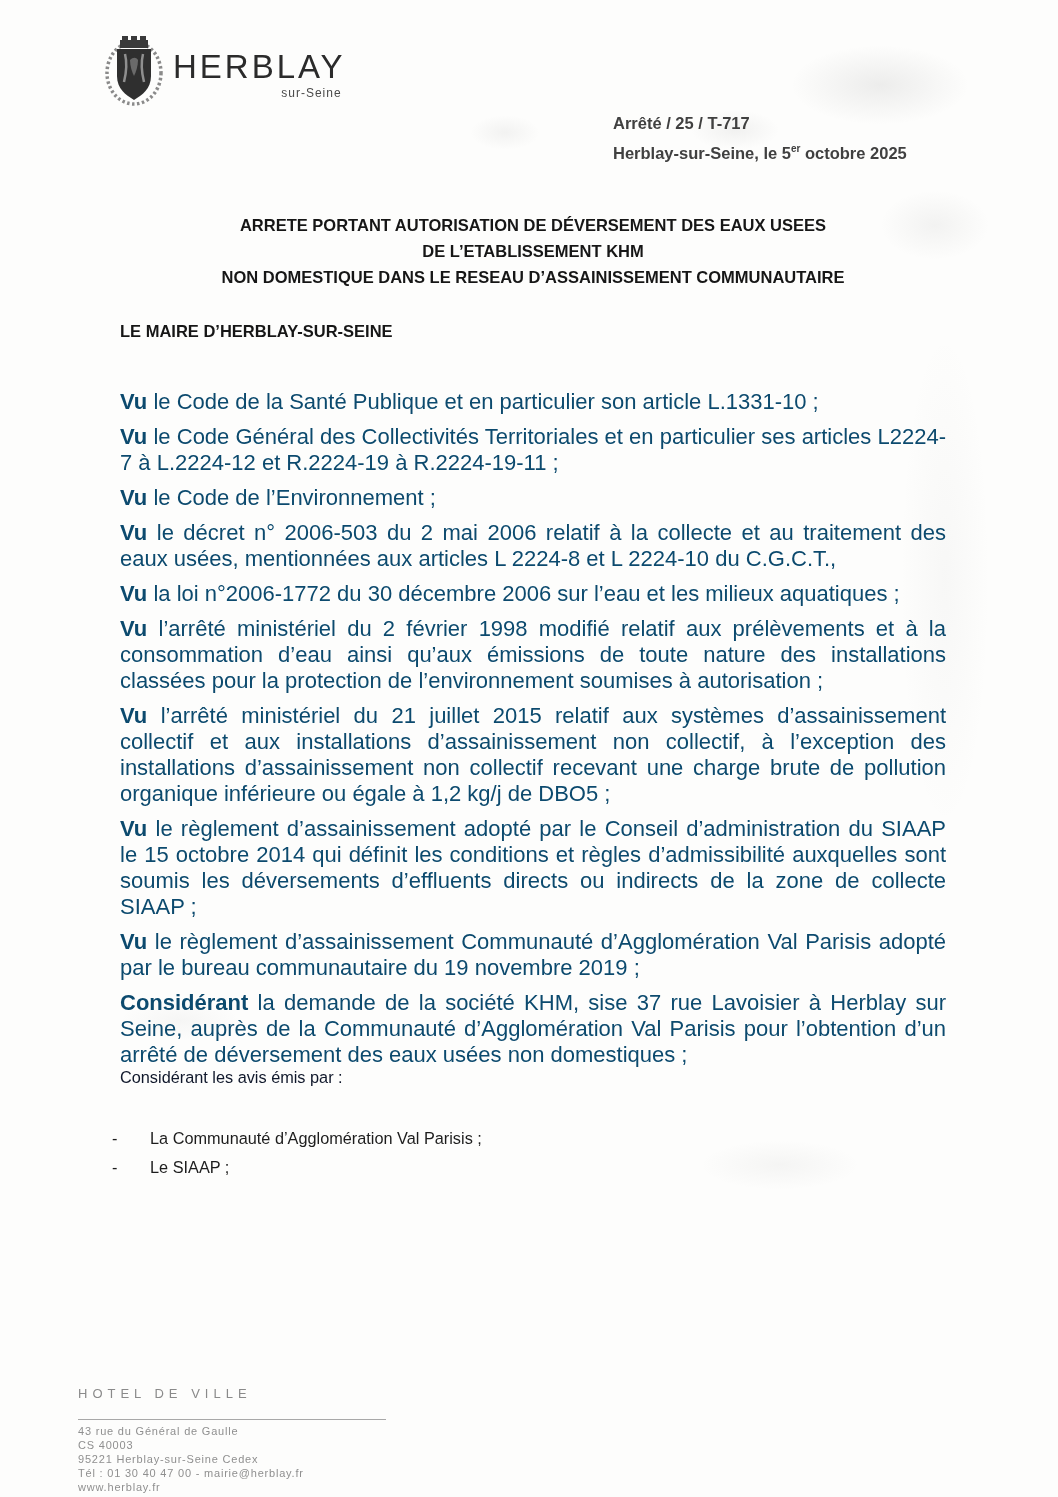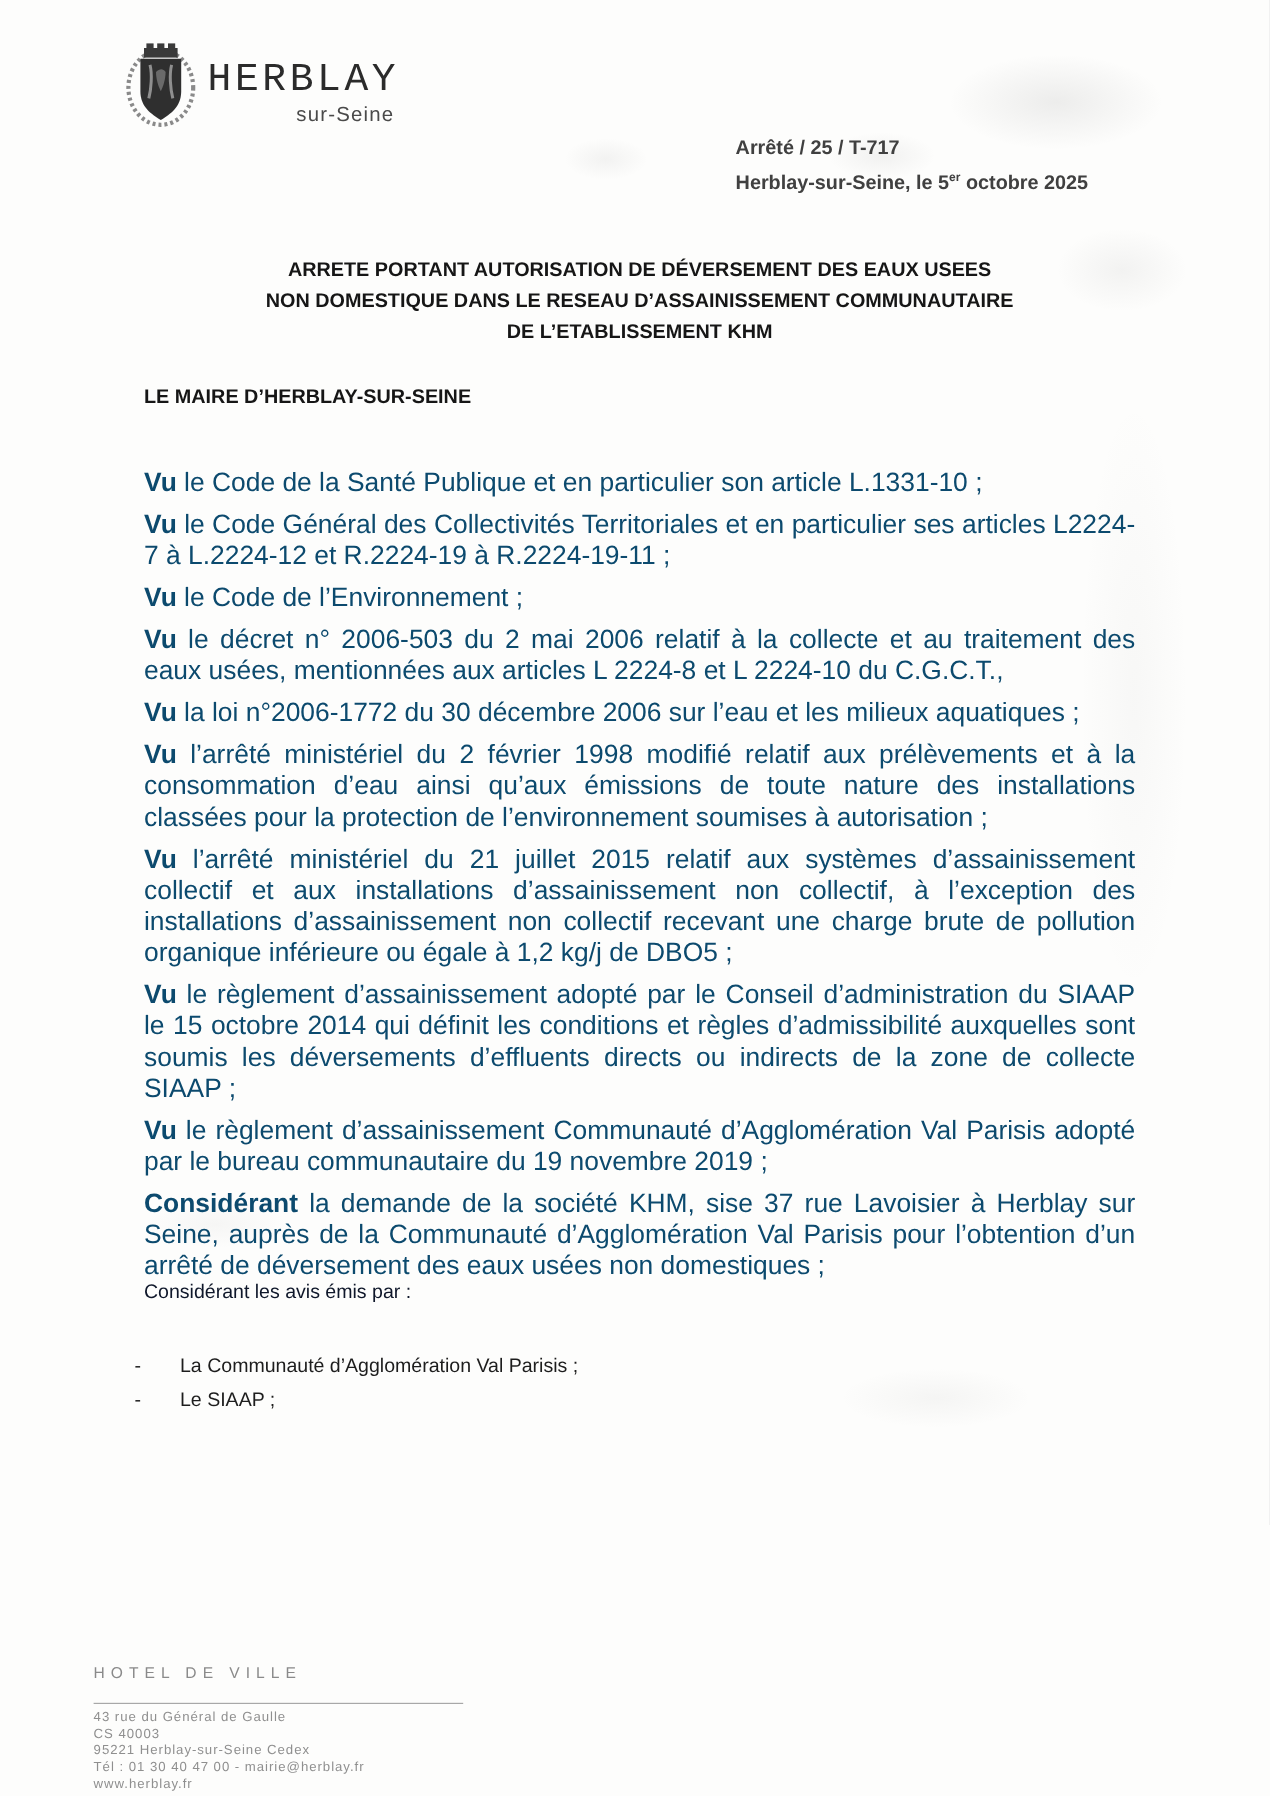--- a/index.html
+++ b/index.html
@@ -14,24 +14,24 @@
     font-family: "Liberation Sans", sans-serif;
     color: #1d1d1d;
   }
 
   
   .logo { position: absolute; left: 103px; top: 36px; display: flex; align-items: flex-start; }
   .crest { width: 62px; height: 70px; }
   .logo-text { margin-left: 8px; padding-top: 14px; }
   .logo-name {
     font-size: 33px; letter-spacing: 3px; color: #2b2b2b;
-    font-weight: 500; line-height: 1; font-family: Liberation Mono, monospace;
+    font-weight: 500; line-height: 1;
   }
   .logo-sub {
-    font-size: 17px; color: #4a4a4a; text-align: right;
+    font-size: 12px; color: #4a4a4a; text-align: right;
     margin-top: 3px; padding-right: 4px; letter-spacing: 1px;
   }
 
   
   .refblock { position: absolute; left: 613px; top: 110px; font-weight: bold; font-size: 16.5px; line-height: 26px; color: #404040; }
   .refblock sup { font-size: 10px; vertical-align: super; }
 
   
   .title-block {
     position: absolute; left: 120px; top: 212px; width: 826px;
@@ -104,22 +104,22 @@
     </div>
   </div>
 
   <div class="refblock">
     <div>Arrêté / 25 / T-717</div>
     <div><span>Herblay-sur-Seine, le 5</span><sup>er</sup><span> octobre 2025</span></div>
   </div>
 
   <div class="title-block">
     <div>ARRETE PORTANT AUTORISATION DE DÉVERSEMENT DES EAUX USEES</div>
+    <div>DE L’ETABLISSEMENT KHM</div>
     <div>NON DOMESTIQUE DANS LE RESEAU D’ASSAINISSEMENT COMMUNAUTAIRE</div>
-    <div>DE L’ETABLISSEMENT KHM</div>
   </div>
 
   <div class="salutation">LE MAIRE D’HERBLAY-SUR-SEINE</div>
 
   <div class="body-text">
     <p><span class="lead">Vu</span><span> le Code de la Santé Publique et en particulier son article L.1331-10 ;</span></p>
     <p><span class="lead">Vu</span><span> le Code Général des Collectivités Territoriales et en particulier ses articles L2224-7 à L.2224-12 et R.2224-19 à R.2224-19-11 ;</span></p>
     <p><span class="lead">Vu</span><span> le Code de l’Environnement ;</span></p>
     <p><span class="lead">Vu</span><span> le décret n° 2006-503 du 2 mai 2006 relatif à la collecte et au traitement des eaux usées, mentionnées aux articles L 2224-8 et L 2224-10 du C.G.C.T.,</span></p>
     <p><span class="lead">Vu</span><span> la loi n°2006-1772 du 30 décembre 2006 sur l’eau et les milieux aquatiques ;</span></p>

